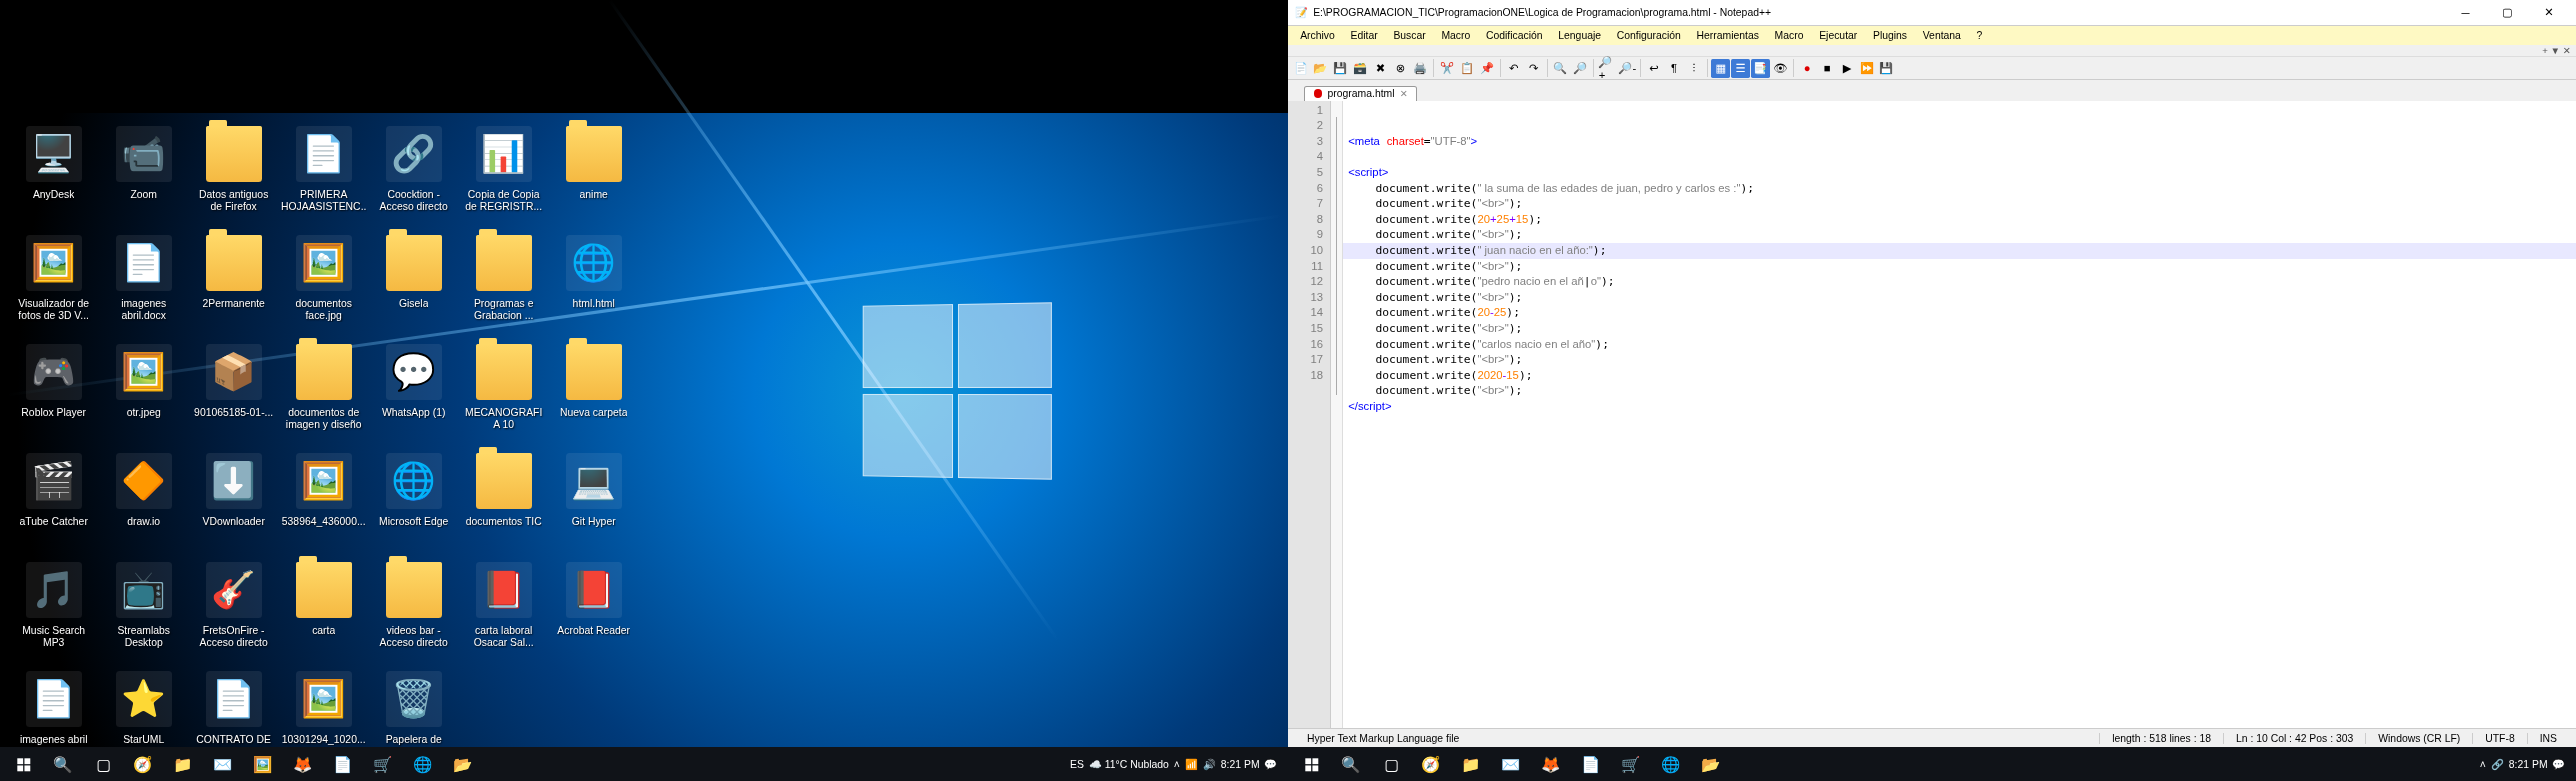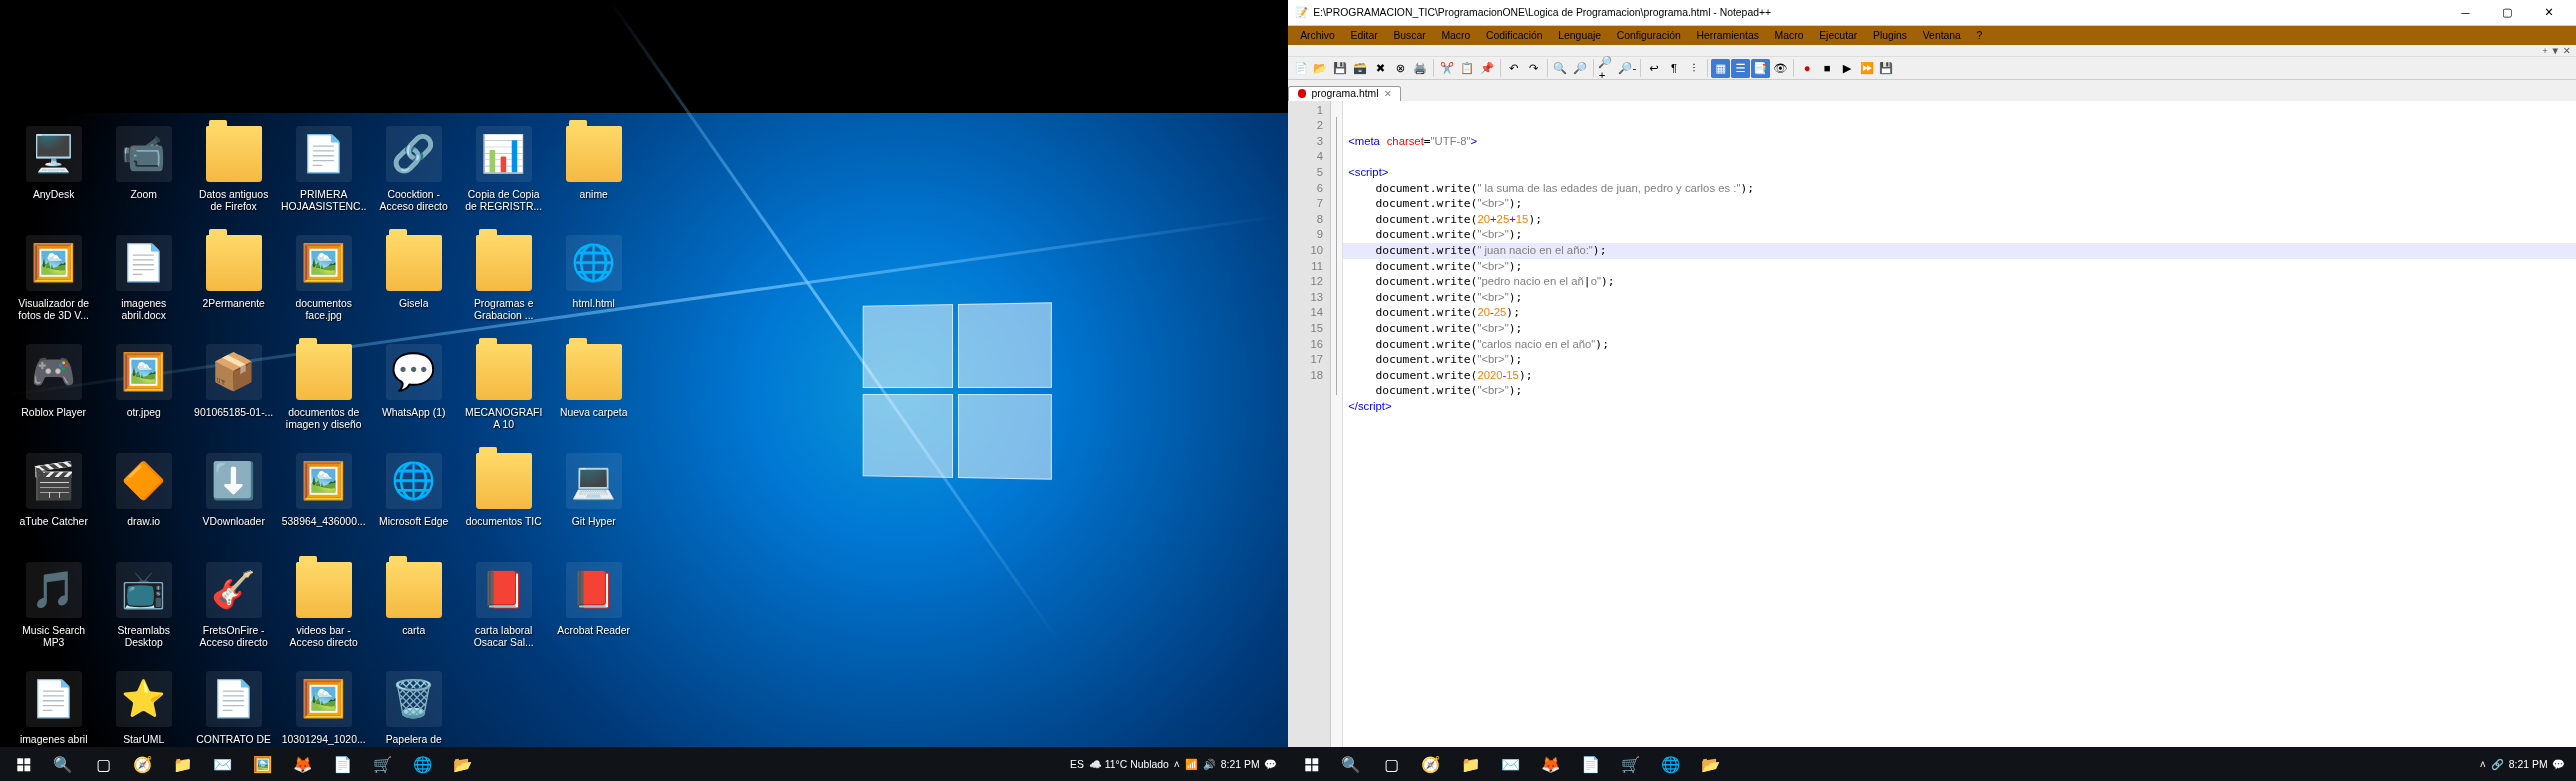--- a/index.html
+++ b/index.html
@@ -19,26 +19,26 @@
 .di .ico.folder::before{content:"";position:absolute;top:-5.2px;left:3.5px;width:17.4px;height:7px;background:#ffd968;border-radius:1.7px 1.7px 0 0}
 .di .lbl{color:#fff;font-size:10.4px;line-height:12px;margin-top:7px;text-shadow:0.9px 0.9px 1.7px #000;max-width:87px;overflow:hidden;white-space:normal;word-wrap:break-word;max-height:24px}
 .taskbar{position:absolute;bottom:0;left:0;width:100%;height:35px;background:#101318;display:flex;align-items:center;padding:0 3.5px}
 .tb-item{width:40px;height:35px;display:flex;align-items:center;justify-content:center;cursor:pointer;color:#fff;font-size:15.6px}
 .tb-right{margin-left:auto;display:flex;align-items:center;color:#fff;font-size:10.4px;gap:5px;padding-right:7px}
 .start-btn svg{width:15.6px;height:15.6px}
 
 .npp-title{height:26px;background:#fff;border-bottom:0.9px solid #ccc;display:flex;align-items:center;padding:0 7px;font-size:10.4px}
 .npp-title .wctrls{margin-left:auto;display:flex;gap:1.7px}
 .wctrls div{width:40px;height:26px;display:flex;align-items:center;justify-content:center;cursor:pointer;font-size:11.3px}
-.npp-menu{height:19px;background:#a16207;display:flex;align-items:center;padding:0 5.2px;font-size:10.4px;gap:1.7px}
+.npp-menu{height:19px;background:#fef9c3;display:flex;align-items:center;padding:0 5.2px;font-size:10.4px;gap:1.7px}
 .npp-menu span{padding:1.7px 7px;cursor:pointer}
 .npp-toolbar{height:24px;background:#f0f0f0;border-top:0.9px solid #ddd;border-bottom:0.9px solid #ccc;display:flex;align-items:center;padding:0 3.5px;gap:0.9px}
 .tbtn{width:19px;height:19px;display:flex;align-items:center;justify-content:center;cursor:pointer;font-size:11.3px;border:0.9px solid transparent;border-radius:1.7px}
 .tsep{width:0.9px;height:17.4px;background:#ccc;margin:0 2.6px}
-.npp-tabs{height:21px;background:#f0f0f0;display:flex;align-items:flex-end;padding:0 0}
+.npp-tabs{height:21px;background:#f0f0f0;display:flex;align-items:flex-end;padding:0 16px}
 .npp-tab{background:#fff;border:0.9px solid #999;border-bottom:none;padding:1.7px 8.7px;font-size:10.4px;display:flex;align-items:center;gap:5.2px;border-radius:2.6px 2.6px 0 0}
 .npp-tab .dot{width:8.7px;height:8.7px;background:#d00;border-radius:50%}
 .npp-tab .x{font-size:9.6px;cursor:pointer;color:#888}
 .editor{flex:1;display:flex;background:#fff;font-family:Consolas,monospace;font-size:11.3px;overflow:hidden}
 .gutter{width:43px;background:#e4e4e4;color:#808080;text-align:right;padding:1.7px 7px 1.7px 1.7px;line-height:15.6px;border-right:0.9px solid #ccc}
 .fold{width:12px;background:#f7f7f7;border-right:0.9px solid #ddd;position:relative}
 .fold .line{position:absolute;left:5.2px;top:15.6px;width:0.9px;height:278px;background:#aaa}
 .code{flex:1;padding:1.7px 5.2px;line-height:15.6px;white-space:pre;color:#000;position:relative}
 .code .hl-line{position:absolute;left:0;top:142px;width:100%;height:15.6px;background:#e8e8ff;z-index:0}
 .code pre{position:relative;z-index:1;font-family:Consolas,monospace;font-size:11.3px}
@@ -183,25 +183,25 @@
       <div class="di">
         <div class="ico">📺</div>
         <div class="lbl">Streamlabs Desktop</div>
       </div>
       <div class="di">
         <div class="ico">🎸</div>
         <div class="lbl">FretsOnFire - Acceso directo</div>
       </div>
       <div class="di">
         <div class="ico folder"></div>
+        <div class="lbl">carta</div>
+      </div>
+      <div class="di">
+        <div class="ico folder"></div>
         <div class="lbl">videos bar - Acceso directo</div>
-      </div>
-      <div class="di">
-        <div class="ico folder"></div>
-        <div class="lbl">carta</div>
       </div>
       <div class="di">
         <div class="ico">📕</div>
         <div class="lbl">carta laboral Osacar Sal...</div>
       </div>
       <div class="di">
         <div class="ico">📕</div>
         <div class="lbl">Acrobat Reader</div>
       </div>
       <div class="di">
@@ -369,20 +369,28 @@
     document.write(<span class="t-str">"&lt;br&gt;"</span>);
     document.write(<span class="t-num">20</span><span class="t-op">-</span><span class="t-num">25</span>);
     document.write(<span class="t-str">"&lt;br&gt;"</span>);
     document.write(<span class="t-str">"carlos nacio en el año"</span>);
     document.write(<span class="t-str">"&lt;br&gt;"</span>);
     document.write(<span class="t-num">2020</span><span class="t-op">-</span><span class="t-num">15</span>);
     document.write(<span class="t-str">"&lt;br&gt;"</span>);
 <span class="t-tag">&lt;/script&gt;</span></pre>
     </div>
   </div>
+  <div class="npp-status">
+    <div class="cell">Hyper Text Markup Language file</div>
+    <div class="cell">length : 518    lines : 18</div>
+    <div class="cell">Ln : 10    Col : 42    Pos : 303</div>
+    <div class="cell">Windows (CR LF)</div>
+    <div class="cell">UTF-8</div>
+    <div class="cell" style="border:none">INS</div>
+  </div>
   <div class="taskbar2">
     <div class="tb-item start-btn">
       <svg viewBox="0 0 24 24">
           <rect x="2" y="2" width="9" height="9" fill="#fff"></rect>
           <rect x="13" y="2" width="9" height="9" fill="#fff"></rect>
           <rect x="2" y="13" width="9" height="9" fill="#fff"></rect>
           <rect x="13" y="13" width="9" height="9" fill="#fff"></rect>
         </svg>
     </div>
     <div class="tb-item">🔍</div>

